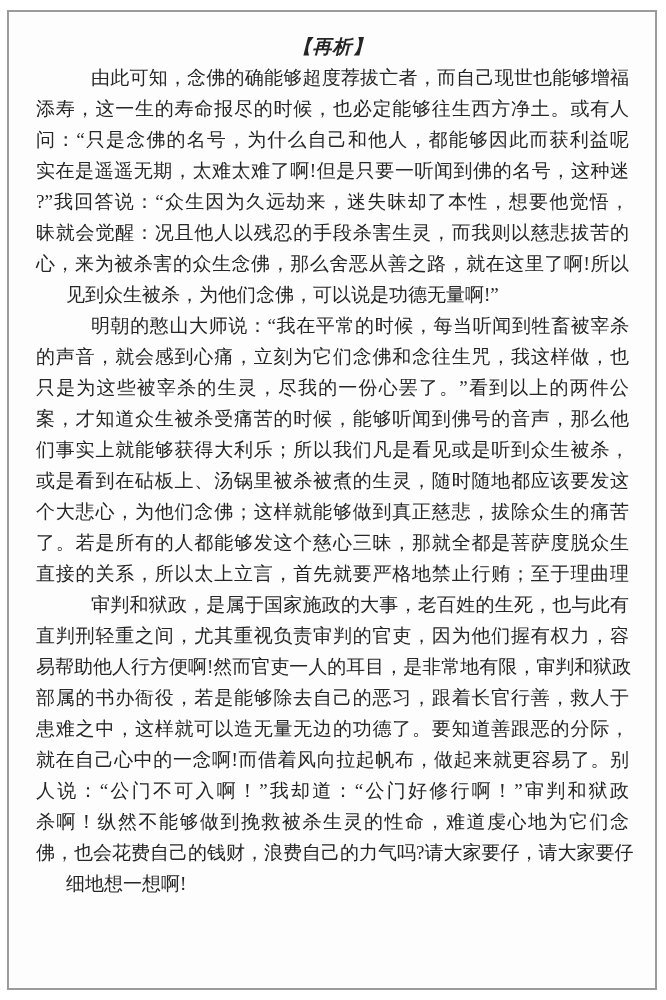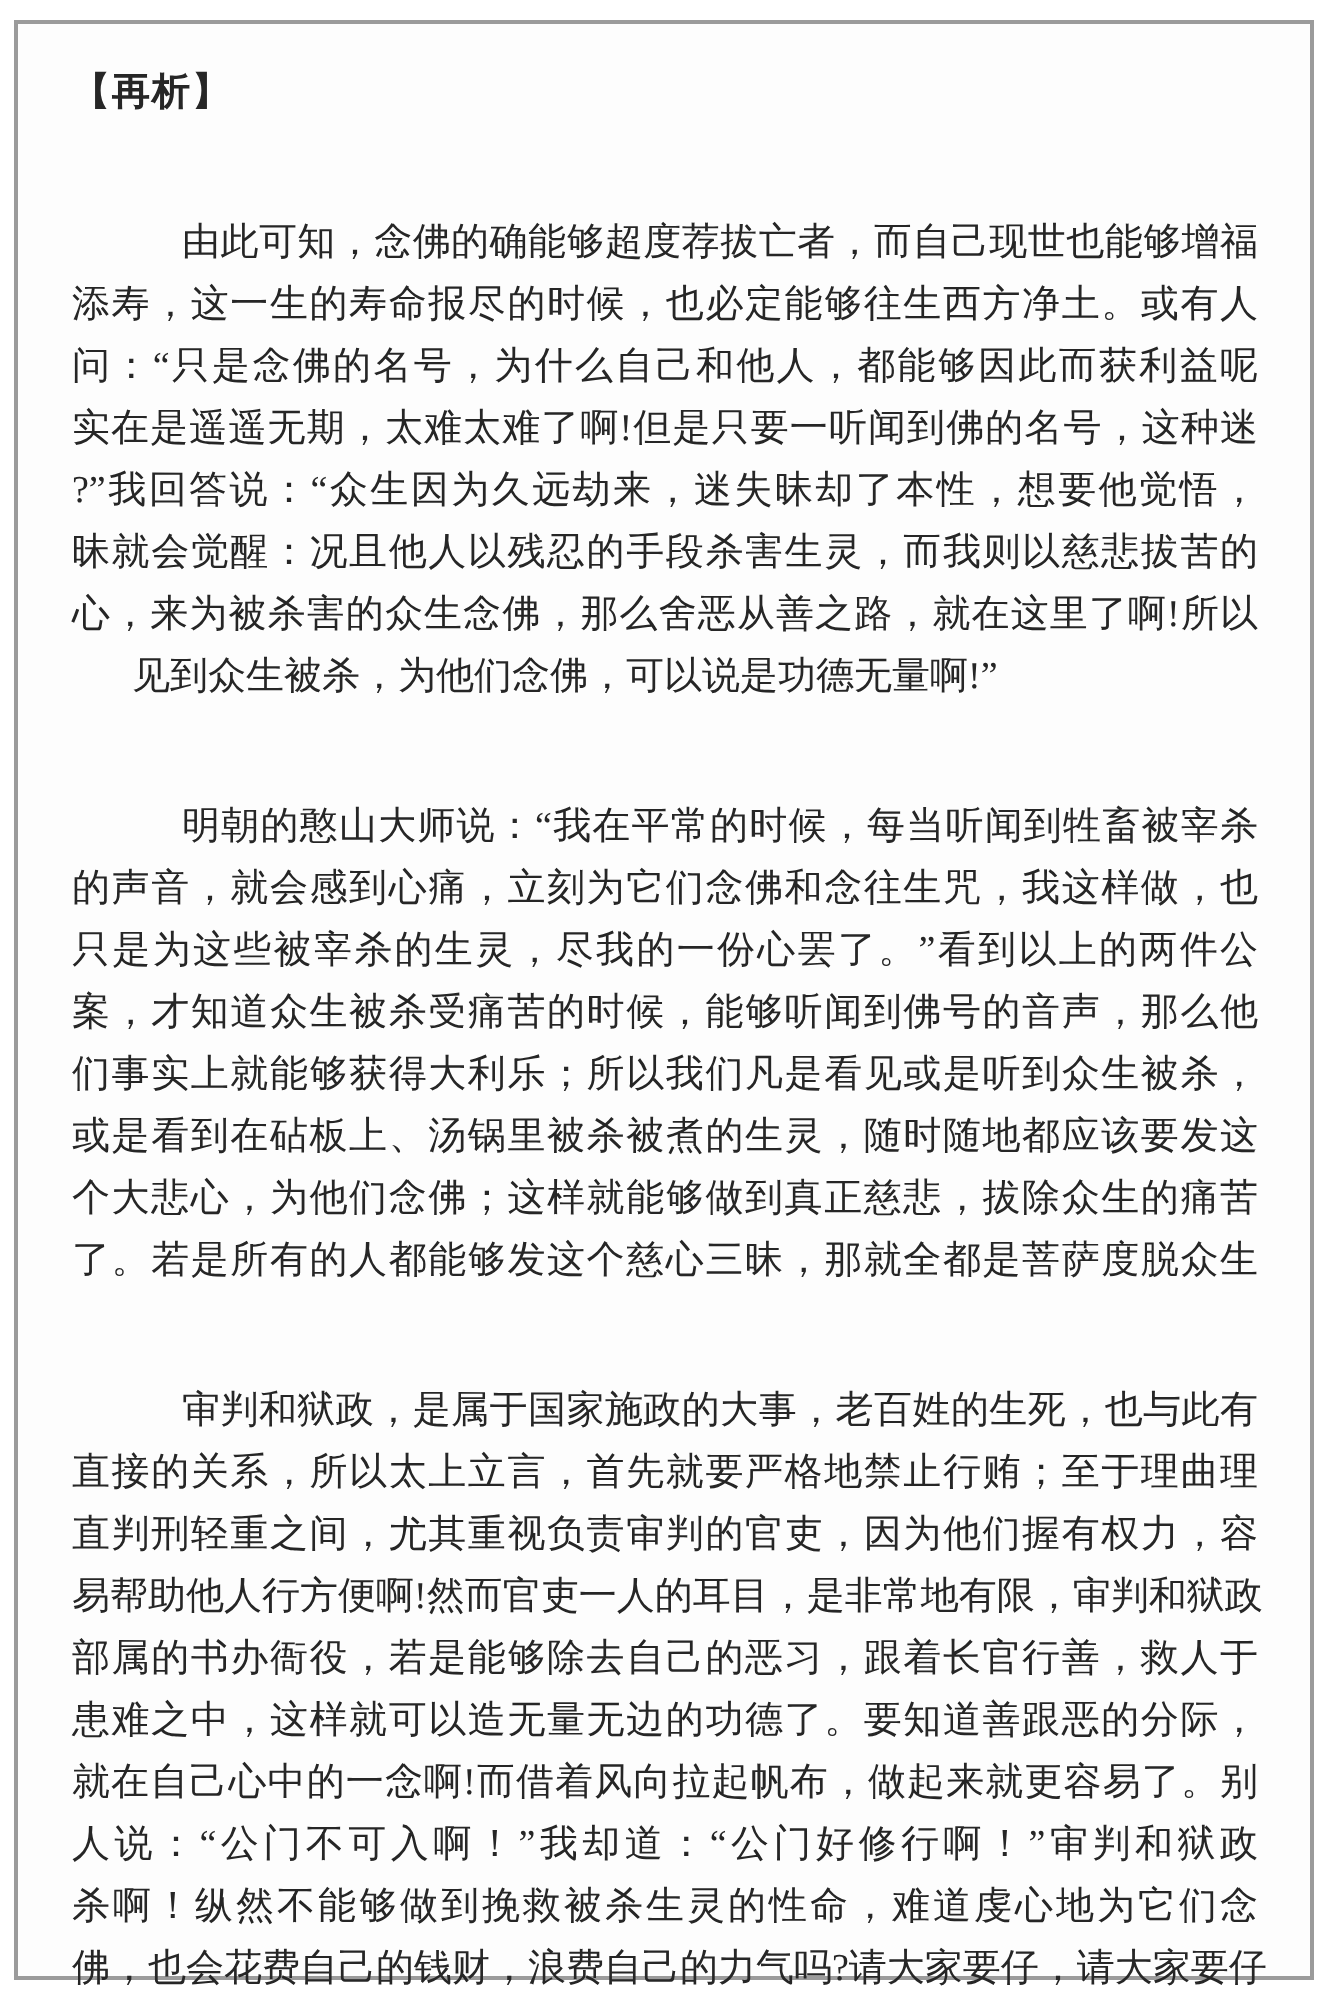--- a/index.html
+++ b/index.html
@@ -25,29 +25,30 @@
     left: 27px;
     right: 26px;
     top: 19px;
     font-family: "Liberation Serif", "DejaVu Serif", serif;
     font-size: 19px;
     line-height: 31px;
     color: #262626;
   }
   .heading {
     font-weight: bold;
-    text-align: left;
+    text-align: center;
     letter-spacing: 1px;
+    font-style: italic;
   }
   .line {
     text-align: justify;
     text-align-last: justify;
     white-space: nowrap;
   }
-  .line.start { text-indent: 55px; margin-top: 44px; }
+  .line.start { text-indent: 55px; }
   .line.end { text-align-last: left; margin-left: 30px; }
 </style>
 </head>
 <body>
 
 <div class="page-frame">
   <div class="content">
       <div class="heading">【再析】</div>
       <div class="line start">由此可知，念佛的确能够超度荐拔亡者，而自己现世也能够增福</div>
       <div class="line">添寿，这一生的寿命报尽的时候，也必定能够往生西方净土。或有人</div>
@@ -58,22 +59,22 @@
       <div class="line">心，来为被杀害的众生念佛，那么舍恶从善之路，就在这里了啊!所以</div>
       <div class="line end">见到众生被杀，为他们念佛，可以说是功德无量啊!”</div>
       <div class="line start">明朝的憨山大师说：“我在平常的时候，每当听闻到牲畜被宰杀</div>
       <div class="line">的声音，就会感到心痛，立刻为它们念佛和念往生咒，我这样做，也</div>
       <div class="line">只是为这些被宰杀的生灵，尽我的一份心罢了。”看到以上的两件公</div>
       <div class="line">案，才知道众生被杀受痛苦的时候，能够听闻到佛号的音声，那么他</div>
       <div class="line">们事实上就能够获得大利乐；所以我们凡是看见或是听到众生被杀，</div>
       <div class="line">或是看到在砧板上、汤锅里被杀被煮的生灵，随时随地都应该要发这</div>
       <div class="line">个大悲心，为他们念佛；这样就能够做到真正慈悲，拔除众生的痛苦</div>
       <div class="line">了。若是所有的人都能够发这个慈心三昧，那就全都是菩萨度脱众生</div>
+      <div class="line">直接的关系，所以太上立言，首先就要严格地禁止行贿；至于理曲理</div>
       <div class="line start">审判和狱政，是属于国家施政的大事，老百姓的生死，也与此有</div>
-      <div class="line">直接的关系，所以太上立言，首先就要严格地禁止行贿；至于理曲理</div>
       <div class="line">直判刑轻重之间，尤其重视负责审判的官吏，因为他们握有权力，容</div>
       <div class="line">易帮助他人行方便啊!然而官吏一人的耳目，是非常地有限，审判和狱政</div>
       <div class="line">部属的书办衙役，若是能够除去自己的恶习，跟着长官行善，救人于</div>
       <div class="line">患难之中，这样就可以造无量无边的功德了。要知道善跟恶的分际，</div>
       <div class="line">就在自己心中的一念啊!而借着风向拉起帆布，做起来就更容易了。别</div>
       <div class="line">人说：“公门不可入啊！”我却道：“公门好修行啊！”审判和狱政</div>
       <div class="line">杀啊！纵然不能够做到挽救被杀生灵的性命，难道虔心地为它们念</div>
       <div class="line">佛，也会花费自己的钱财，浪费自己的力气吗?请大家要仔，请大家要仔</div>
       <div class="line end">细地想一想啊!</div>
     </div>

